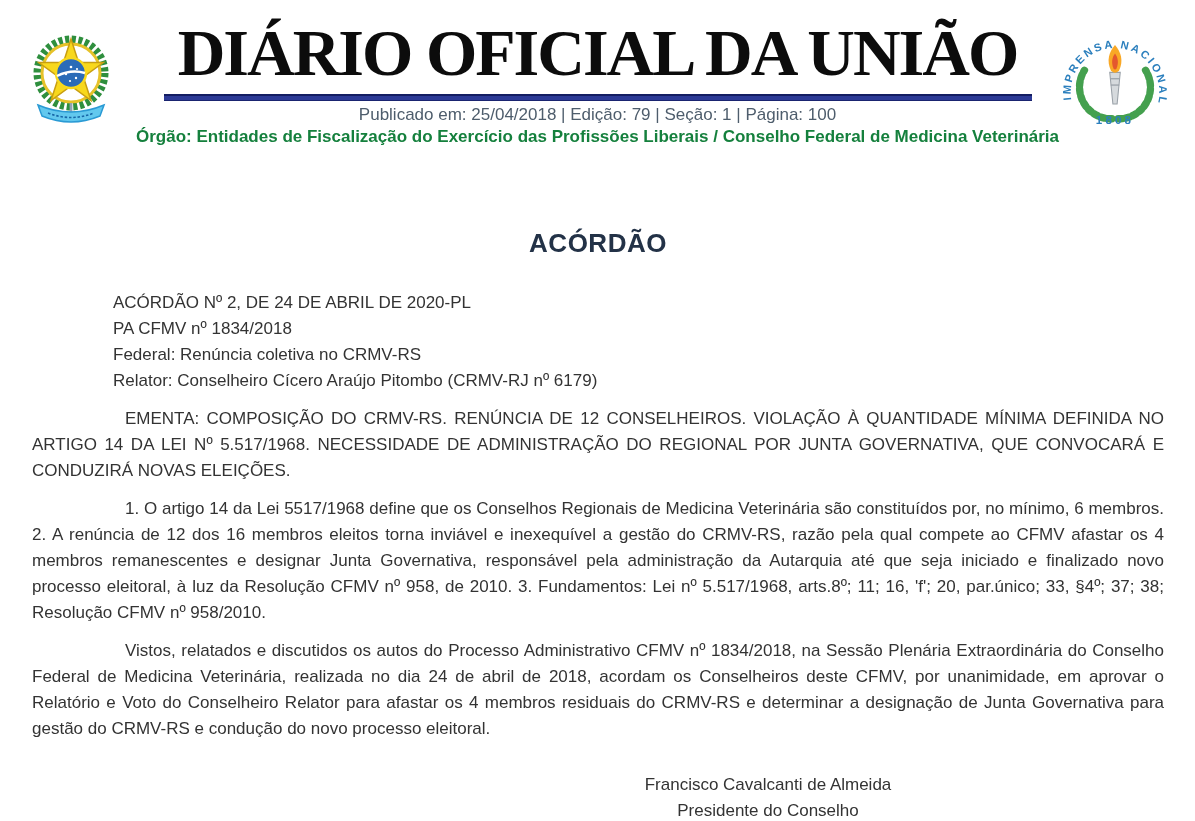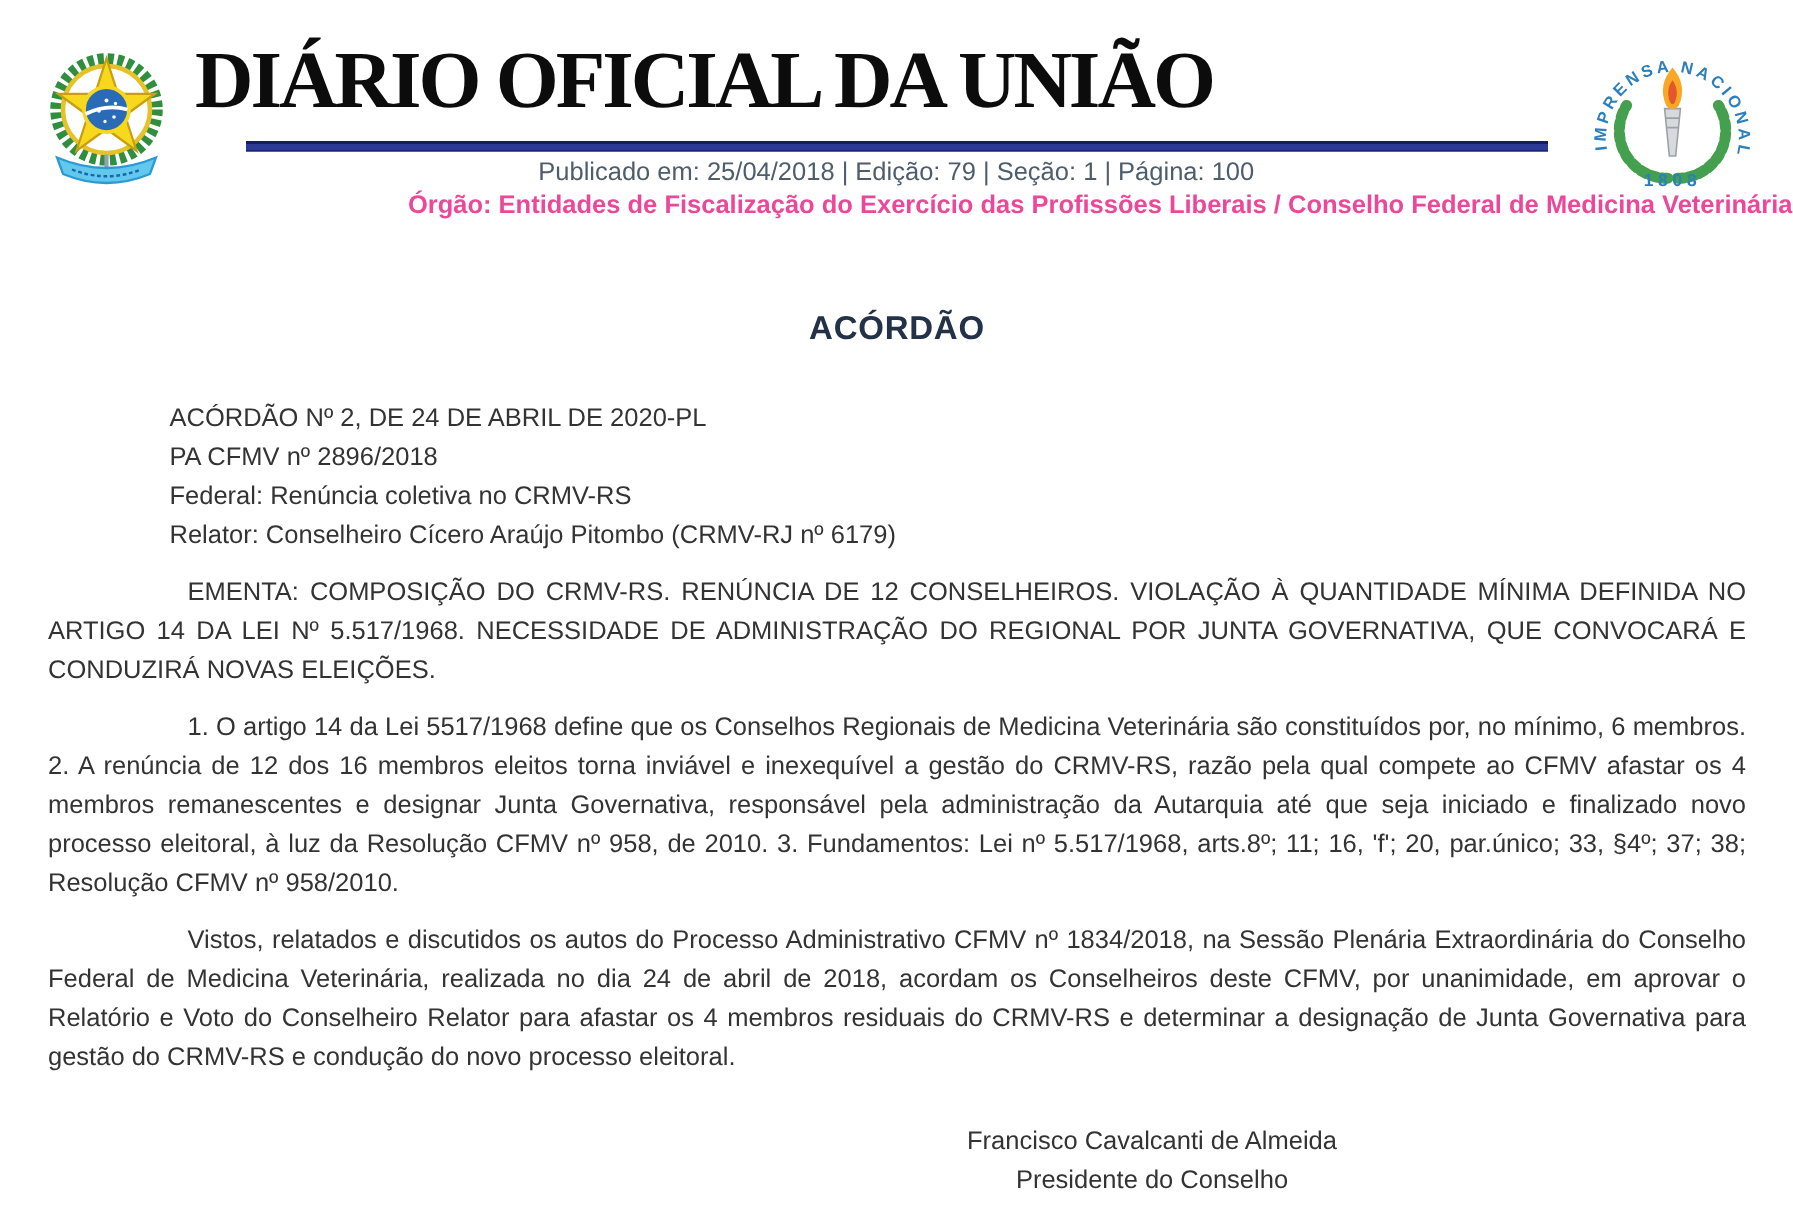--- a/index.html
+++ b/index.html
@@ -7,43 +7,43 @@
     width:1195px;height:821px;overflow:hidden;background:#ffffff;
     font-family:"Liberation Sans",sans-serif;color:#333333;
   }
   .page{position:relative;width:1195px;height:821px;}
 
   
   header{position:relative;height:158px;}
   .coat{position:absolute;left:26px;top:8px;width:90px;height:112px;}
   .in-logo{position:absolute;right:22px;top:10px;width:116px;height:116px;}
   .masthead{
-    margin:16px 130px 0;text-align:left;
+    margin:16px 130px 0;text-align:center;
     font-family:"Liberation Serif",serif;font-weight:bold;
-    font-size:54px;line-height:74px;letter-spacing:-2px;color:#0c0c0c;
+    font-size:66px;line-height:74px;letter-spacing:-2px;color:#0c0c0c;
     white-space:nowrap;
   }
   .rule{
     width:868px;height:4px;margin:4px auto 0;
     background:#2c3a96;border-top:2px solid #141d62;border-bottom:1px solid #1a2470;
   }
   .pub-line{
     margin-top:4px;text-align:center;
     font-size:17px;line-height:20px;color:#4e5d6c;
   }
   .organ-line{
-    margin-top:2px;text-align:right;font-weight:bold;
-    font-size:17px;line-height:20px;color:#ec4899;
+    margin-top:2px;text-align:center;font-weight:bold;
+    font-size:17px;line-height:20px;color:#15803d;
   }
 
   
   main{margin:0 19px 0 20px;font-size:17px;line-height:26px;}
   .doc-heading{
-    margin:32px 0 34px;text-align:center;
-    font-size:22px;font-weight:bold;letter-spacing:.5px;color:#233247;
+    margin:56px 0 34px;text-align:center;
+    font-size:26px;font-weight:bold;letter-spacing:.5px;color:#233247;
   }
   .meta-line{margin:0 0 0 93px;}
   .para{margin:12px;text-align:justify;text-indent:93px;}
   .signatures{margin-top:30px;text-align:center;transform:translateX(170px);}
   .sig{margin-bottom:26px;}
   .sig:last-child{margin-bottom:0;}
   .sig-name,.sig-role{line-height:26px;}
 </style>
 </head>
 <body>
@@ -105,21 +105,21 @@
 
     <div class="organ-line">Órgão: Entidades de Fiscalização do Exercício das Profissões Liberais / Conselho Federal de Medicina Veterinária</div>
   </header>
 
   <main>
 
     <h2 class="doc-heading">ACÓRDÃO</h2>
 
     <div>
       <p class="meta-line">ACÓRDÃO Nº 2, DE 24 DE ABRIL DE 2020-PL</p>
-      <p class="meta-line">PA CFMV nº 2896/2018</p>
+      <p class="meta-line">PA CFMV nº 1834/2018</p>
       <p class="meta-line">Federal: Renúncia coletiva no CRMV-RS</p>
       <p class="meta-line">Relator: Conselheiro Cícero Araújo Pitombo (CRMV-RJ nº 6179)</p>
     </div>
 
     <p class="para">EMENTA: COMPOSIÇÃO DO CRMV-RS. RENÚNCIA DE 12 CONSELHEIROS. VIOLAÇÃO À QUANTIDADE MÍNIMA DEFINIDA NO ARTIGO 14 DA LEI Nº 5.517/1968. NECESSIDADE DE ADMINISTRAÇÃO DO REGIONAL POR JUNTA GOVERNATIVA, QUE CONVOCARÁ E CONDUZIRÁ NOVAS ELEIÇÕES.</p>
     <p class="para">1. O artigo 14 da Lei 5517/1968 define que os Conselhos Regionais de Medicina Veterinária são constituídos por, no mínimo, 6 membros. 2. A renúncia de 12 dos 16 membros eleitos torna inviável e inexequível a gestão do CRMV-RS, razão pela qual compete ao CFMV afastar os 4 membros remanescentes e designar Junta Governativa, responsável pela administração da Autarquia até que seja iniciado e finalizado novo processo eleitoral, à luz da Resolução CFMV nº 958, de 2010. 3. Fundamentos: Lei nº 5.517/1968, arts.8º; 11; 16, 'f'; 20, par.único; 33, §4º; 37; 38; Resolução CFMV nº 958/2010.</p>
     <p class="para">Vistos, relatados e discutidos os autos do Processo Administrativo CFMV nº 1834/2018, na Sessão Plenária Extraordinária do Conselho Federal de Medicina Veterinária, realizada no dia 24 de abril de 2018, acordam os Conselheiros deste CFMV, por unanimidade, em aprovar o Relatório e Voto do Conselheiro Relator para afastar os 4 membros residuais do CRMV-RS e determinar a designação de Junta Governativa para gestão do CRMV-RS e condução do novo processo eleitoral.</p>
 
     <div class="signatures">
       <div class="sig">

